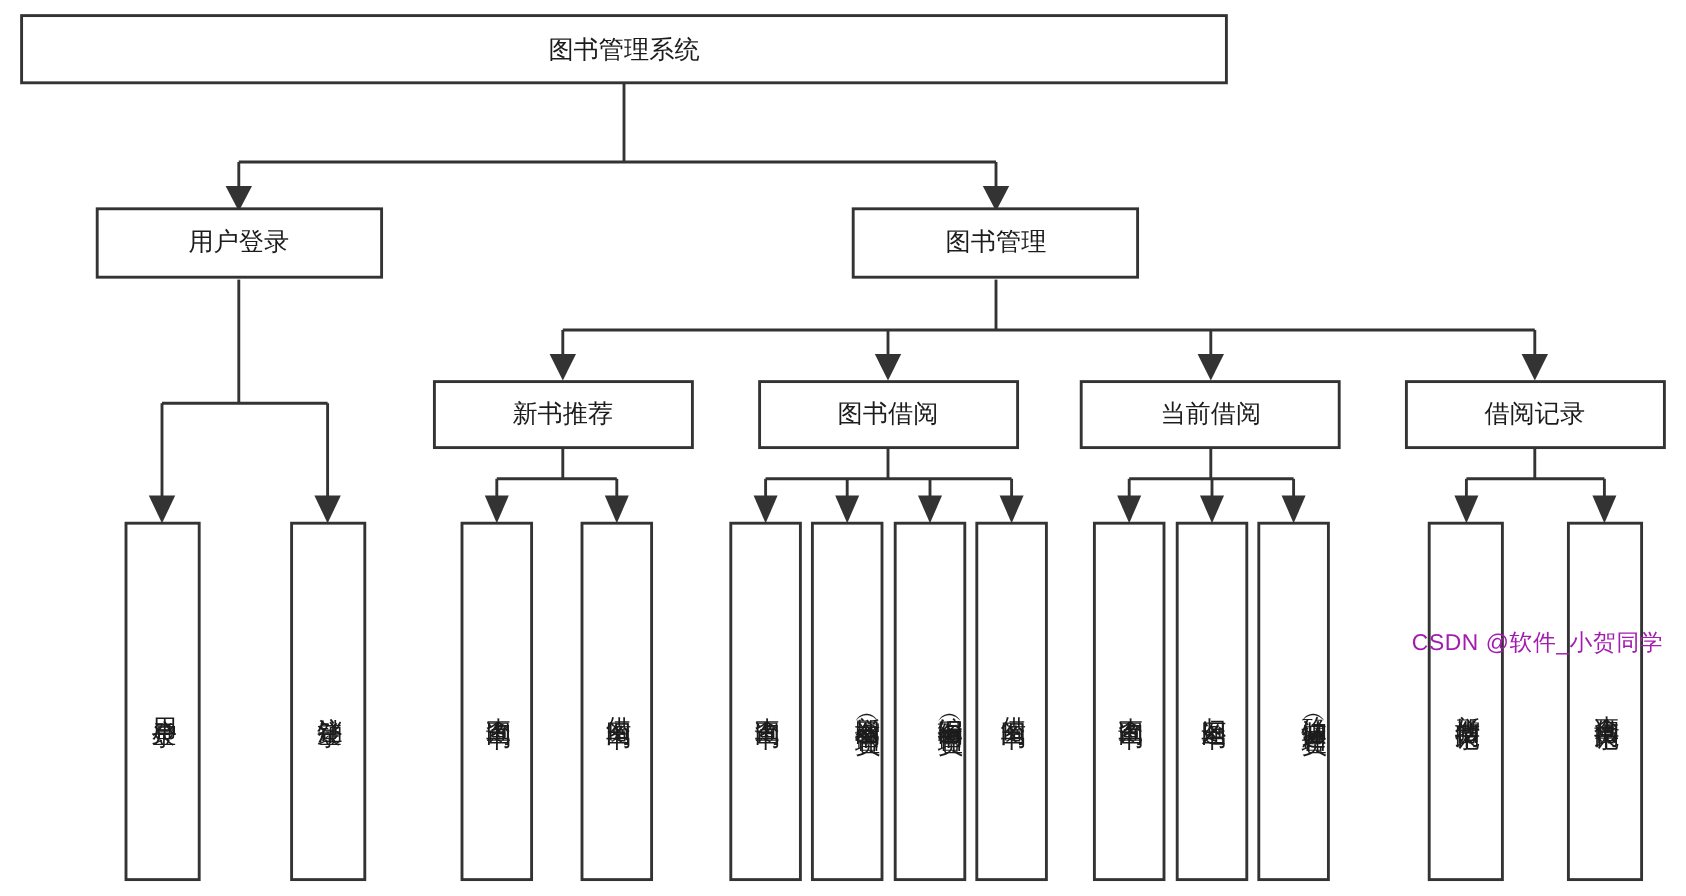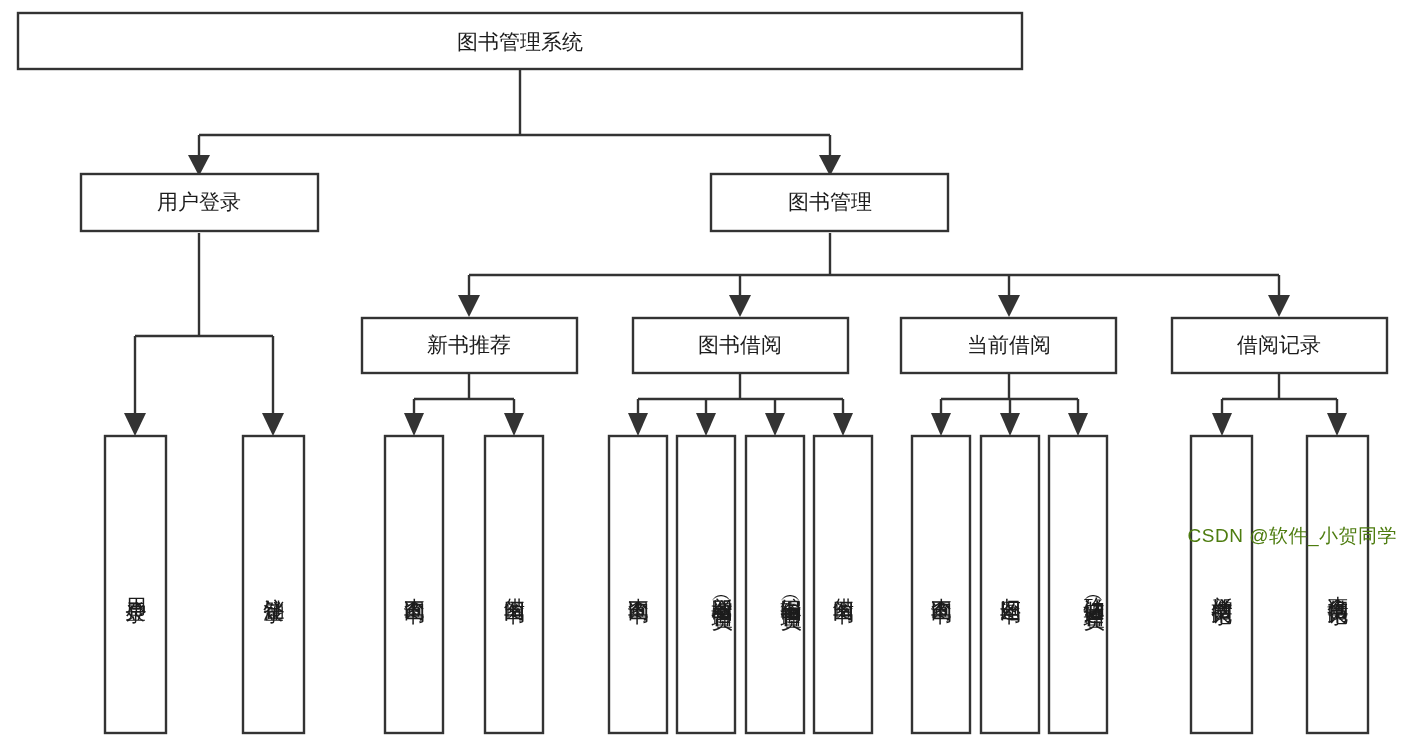--- a/index.html
+++ b/index.html
@@ -59,25 +59,25 @@
     letter-spacing: 2px;
     display: flex;
     align-items: center;
     justify-content: center;
     text-align: center;
     white-space: nowrap;
     pointer-events: none;
   }
   .watermark {
     position: absolute;
-    right: 8px;
+    right: 19px;
     bottom: 6px;
     font-family: "Liberation Sans", "DejaVu Sans", sans-serif;
     font-size: 19px;
-    color: #4d7c0f;
+    color: #a21caf;
     letter-spacing: 0.5px;
     white-space: nowrap;
   }
 </style>
 </head>
 <body>
 
 <div id="diagram-root">
 
   <svg id="flow-svg" viewBox="0 0 1405 747">

